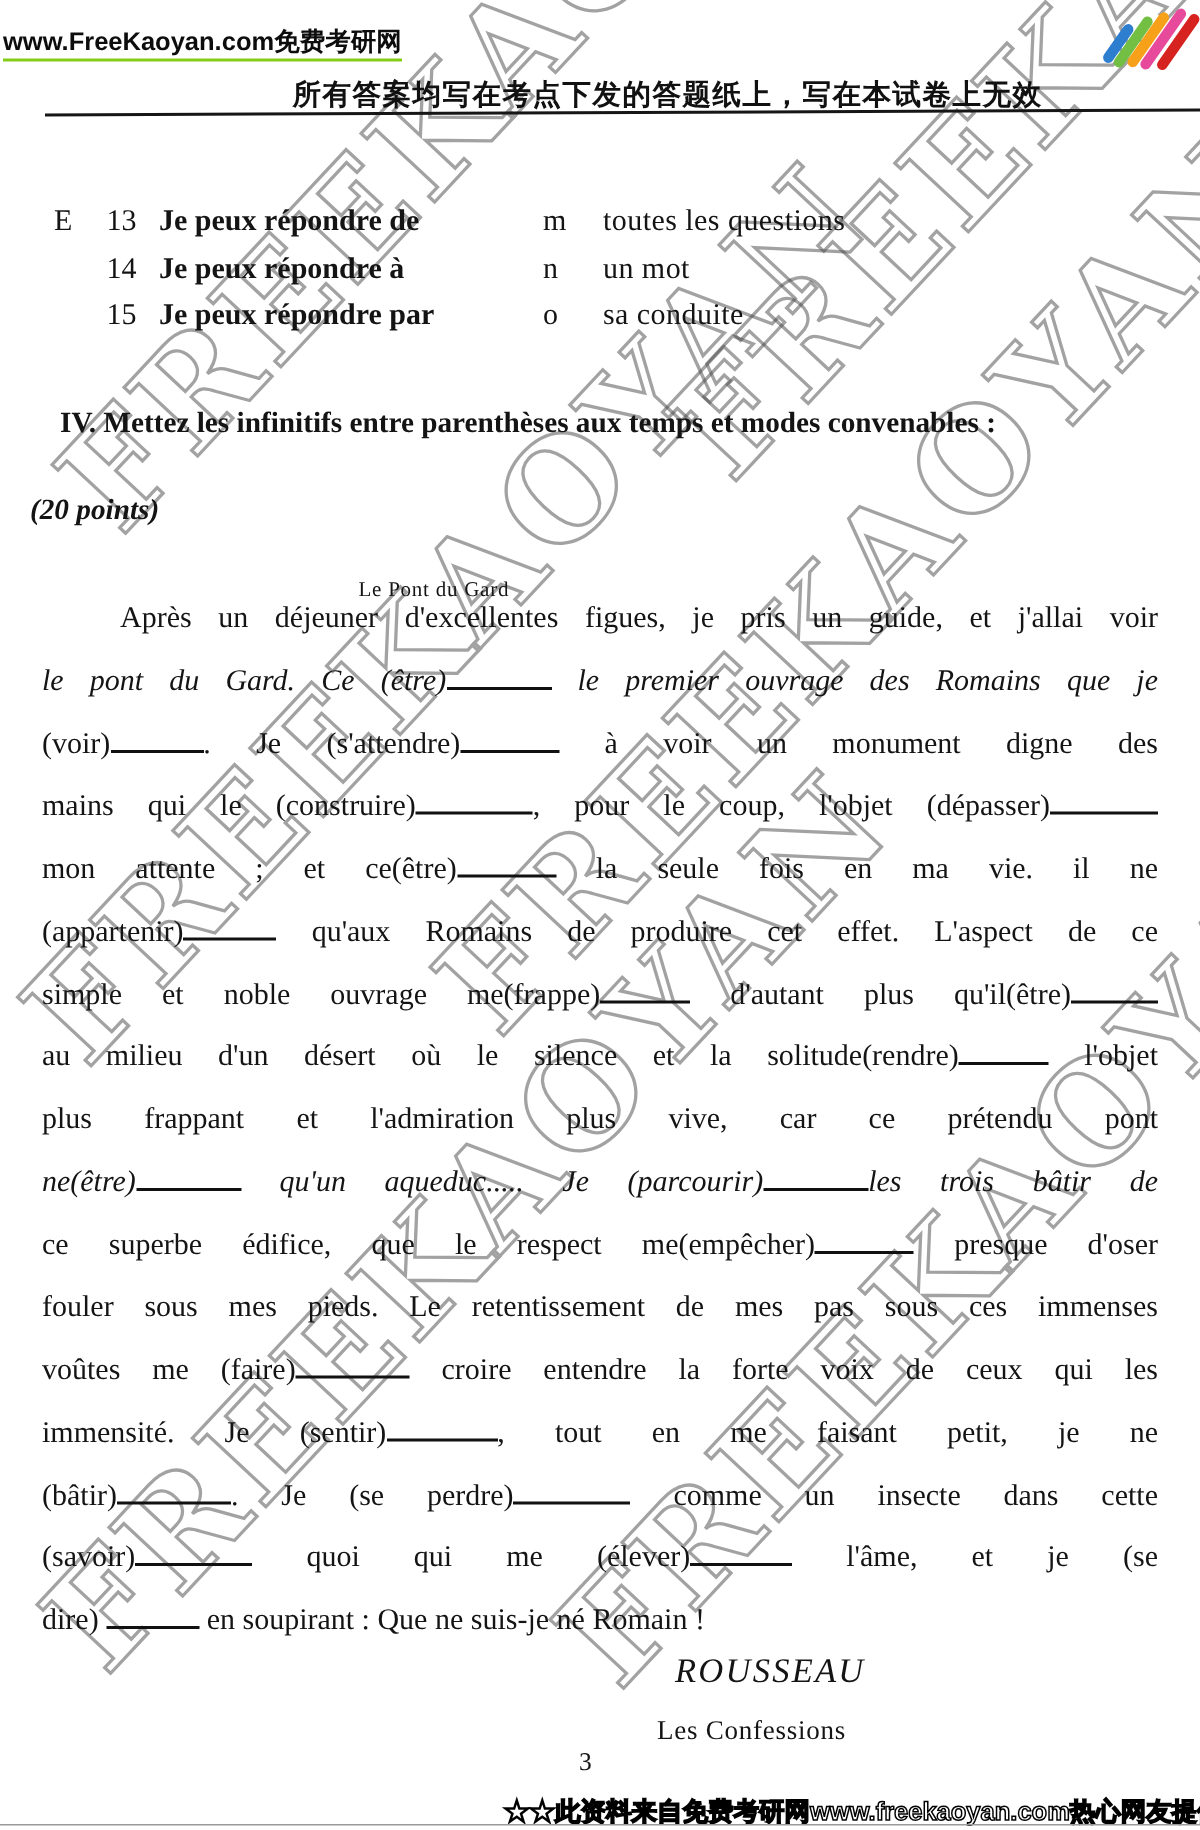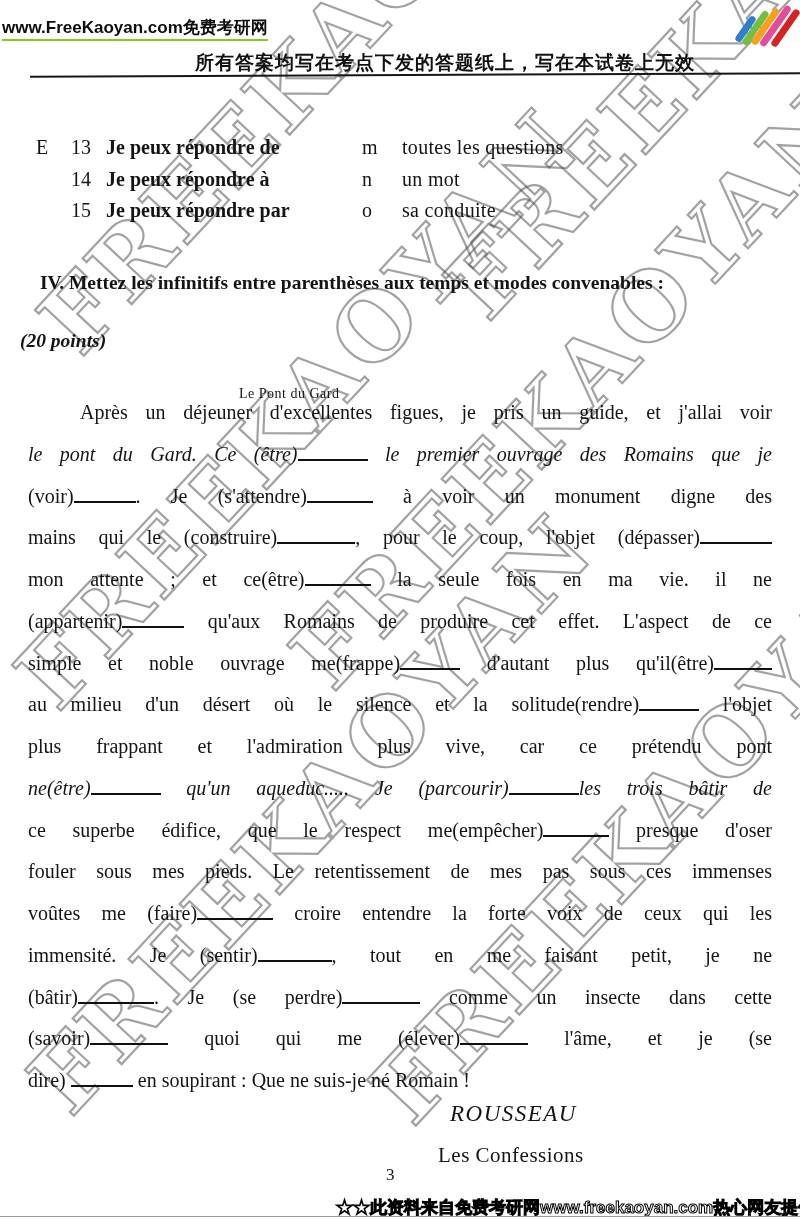--- a/index.html
+++ b/index.html
@@ -51,21 +51,21 @@
   .p-title{position:absolute;left:239px;top:342px;font-size:14px;letter-spacing:.5px;margin-top:44px;}
   
   .passage{position:absolute;left:28px;top:392px;width:744px;font-size:20px;line-height:41.75px;}
   .pline{text-align:justify;text-align-last:justify;}
   .pline.indent{text-indent:52px;}
   .pline.nolast{text-align-last:left;}
   .blank{display:inline-block;height:.95em;border-bottom:2px solid #111;vertical-align:baseline;}
   .it{font-style:italic;}
   
   .author{position:absolute;left:450px;top:1101px;font-style:italic;font-size:23px;letter-spacing:1.5px;}
-  .work{position:absolute;left:438px;top:1143px;font-size:21px;letter-spacing:.5px;}
+  .work{position:absolute;left:438px;top:1143px;font-size:18px;letter-spacing:.5px;}
   .pagenum{position:absolute;left:386px;top:1165px;font-size:17px;}
   .banner{
     position:absolute;left:336px;top:1196px;white-space:nowrap;
     font-family:"Liberation Sans", sans-serif;font-weight:bold;font-size:17px;
     color:#ffffff;-webkit-text-stroke:1px #000;letter-spacing:0;
   }
   .bottom-edge{position:absolute;left:0;top:1216px;width:100%;border-top:1.5px solid #9a9a9a;}
 </style>
 </head>
 <body>

